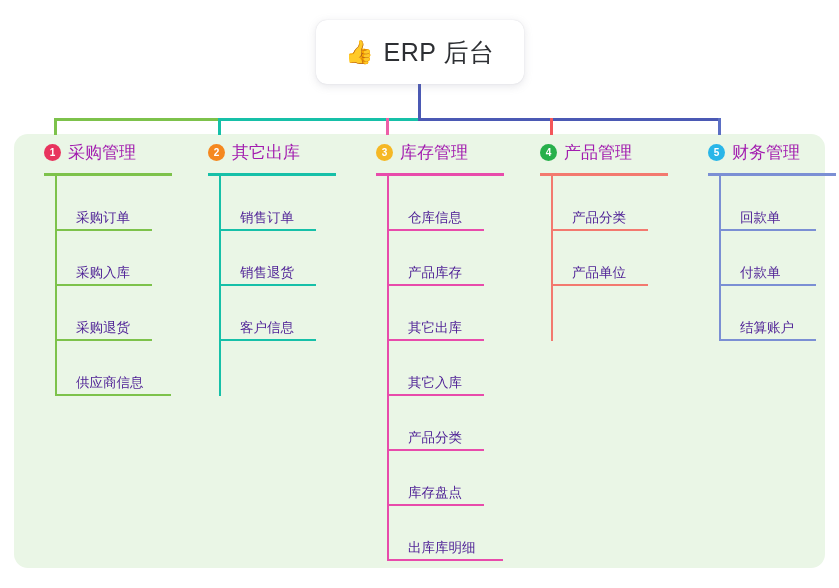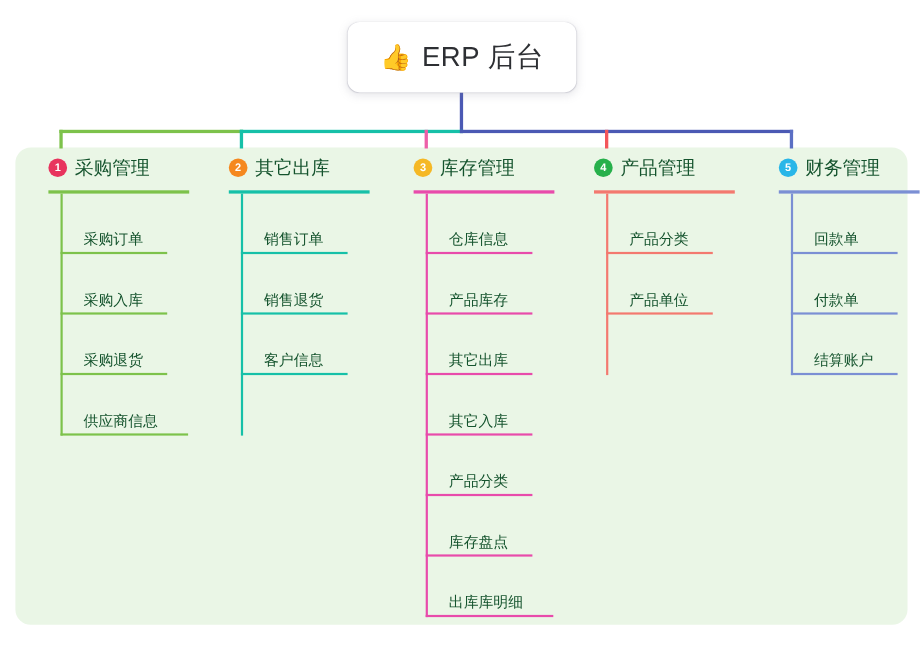--- a/index.html
+++ b/index.html
@@ -96,21 +96,21 @@
     border-radius: 50%;
     color: #ffffff;
     font-size: 10px;
     line-height: 17px;
     text-align: center;
     font-weight: bold;
     flex: 0 0 auto;
   }
   .col-title {
     font-size: 17px;
-    color: #14532d;
+    color: #a21caf;
     line-height: 1;
   }
   .col-head-rule {
     position: absolute;
     top: 39px;
     left: 8px;
     width: 128px;
     height: 3px;
   }
 
@@ -131,21 +131,21 @@
   .item {
     position: relative;
     height: 55px;
     box-sizing: border-box;
   }
   .item-label {
     position: absolute;
     left: 21px;
     bottom: 7px;
     font-size: 13.5px;
-    color: #14532d;
+    color: #4c1d95;
     white-space: nowrap;
     line-height: 1;
   }
   .item-rule {
     position: absolute;
     left: 0;
     bottom: 0;
     height: 2px;
     width: 97px;
   }

